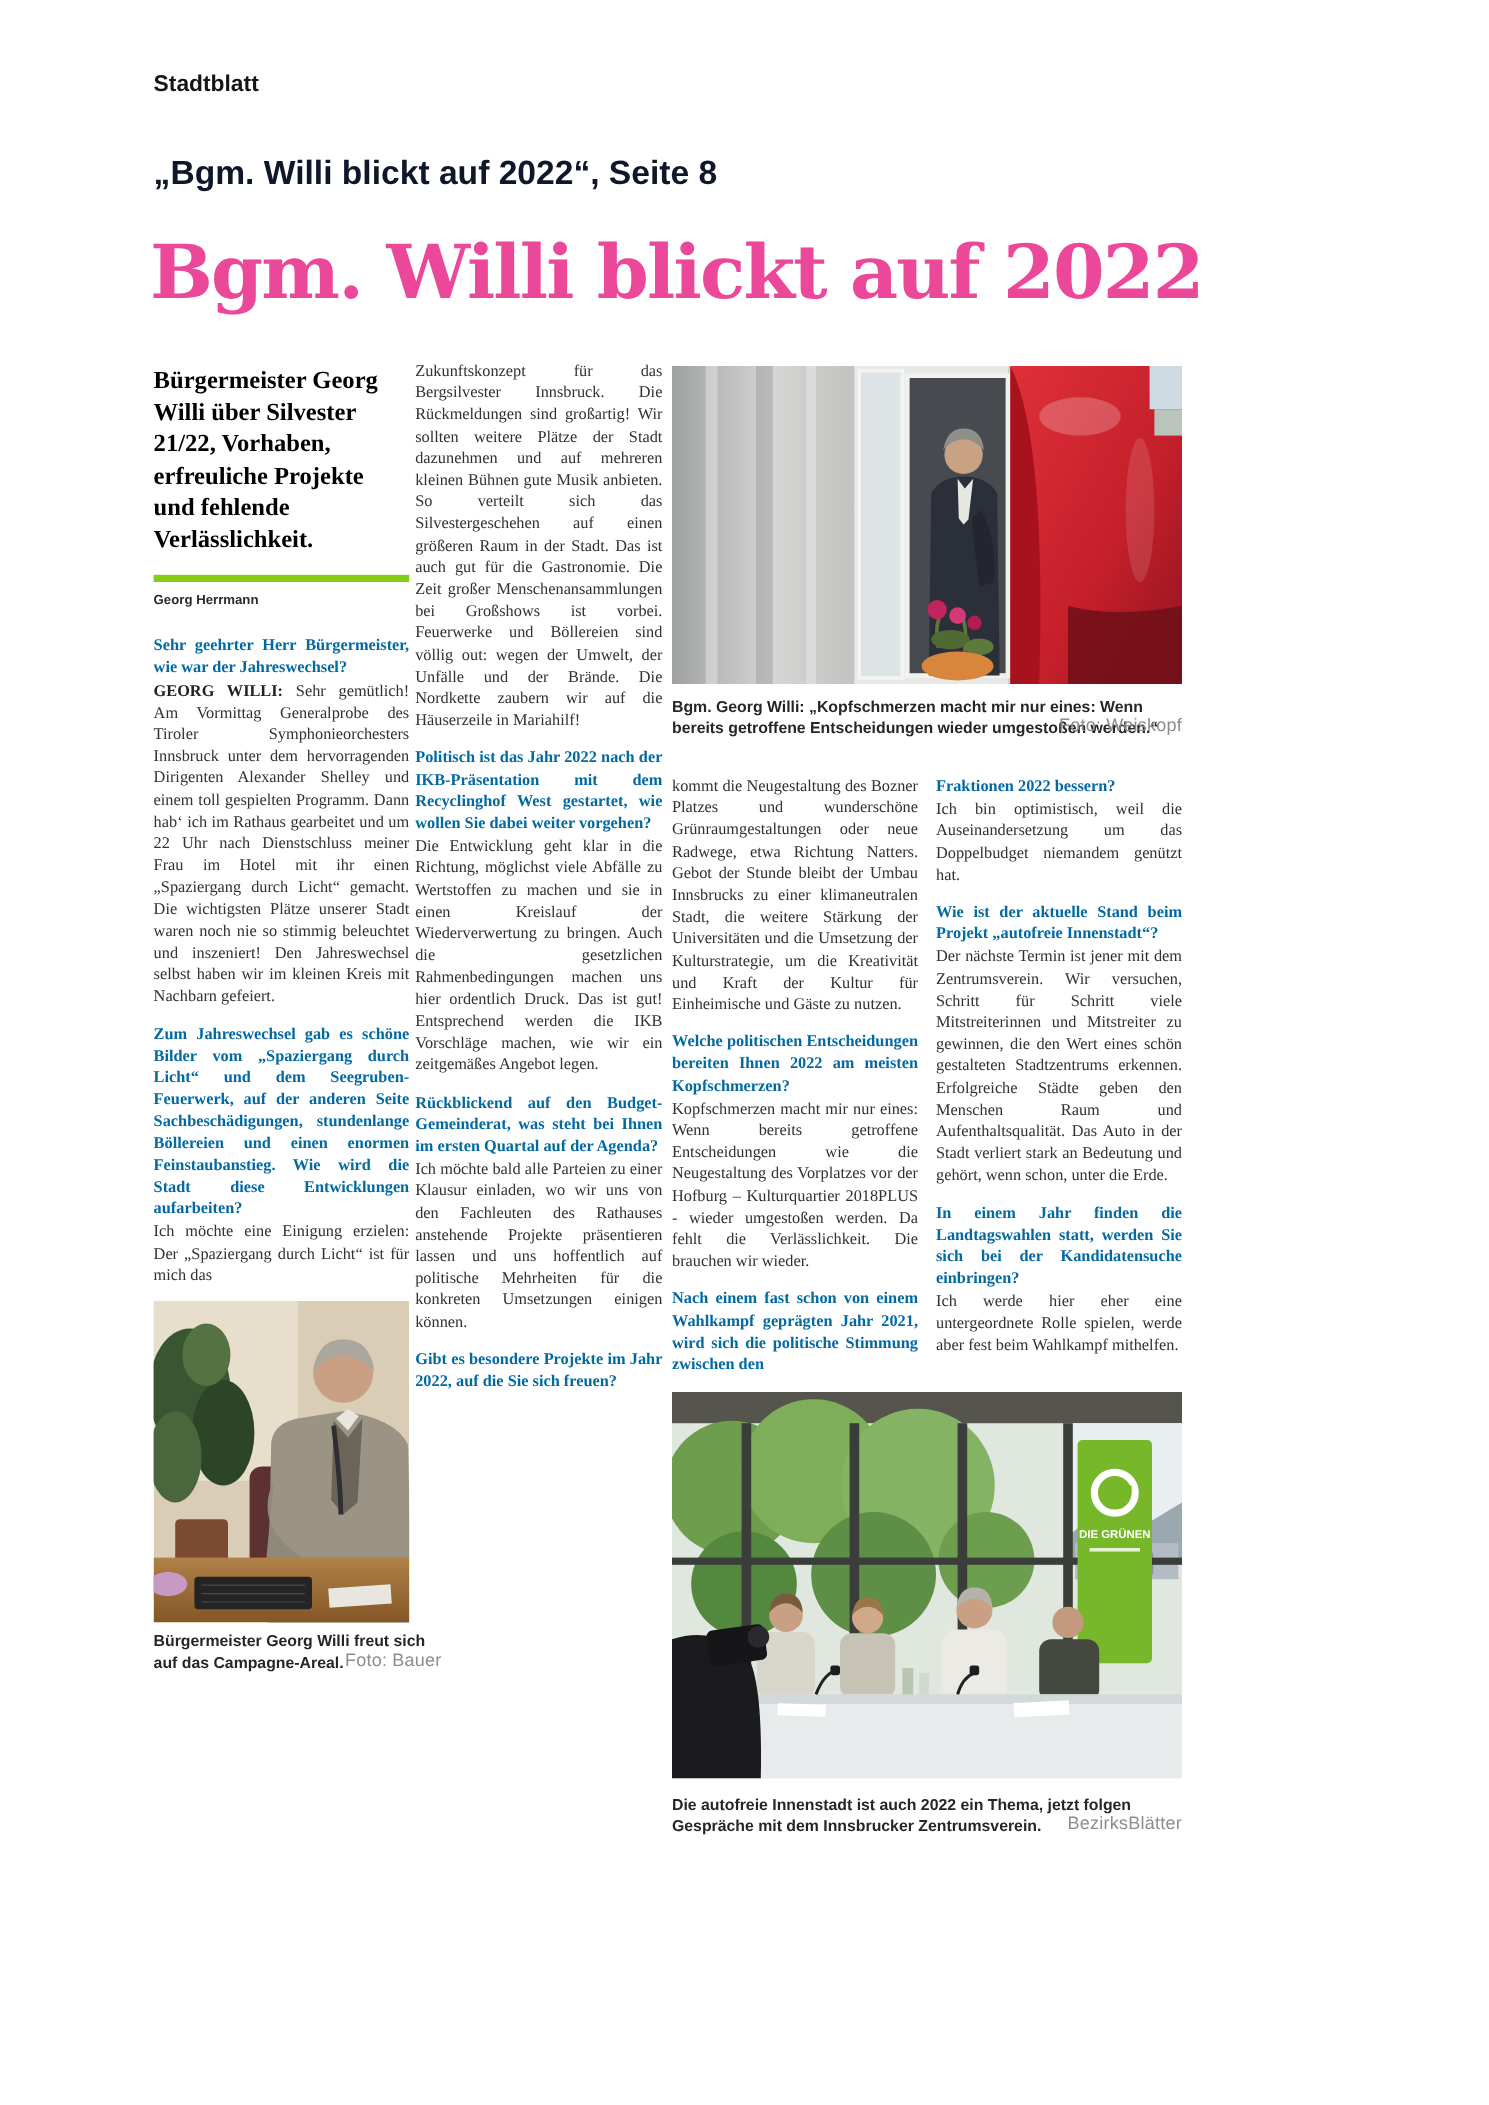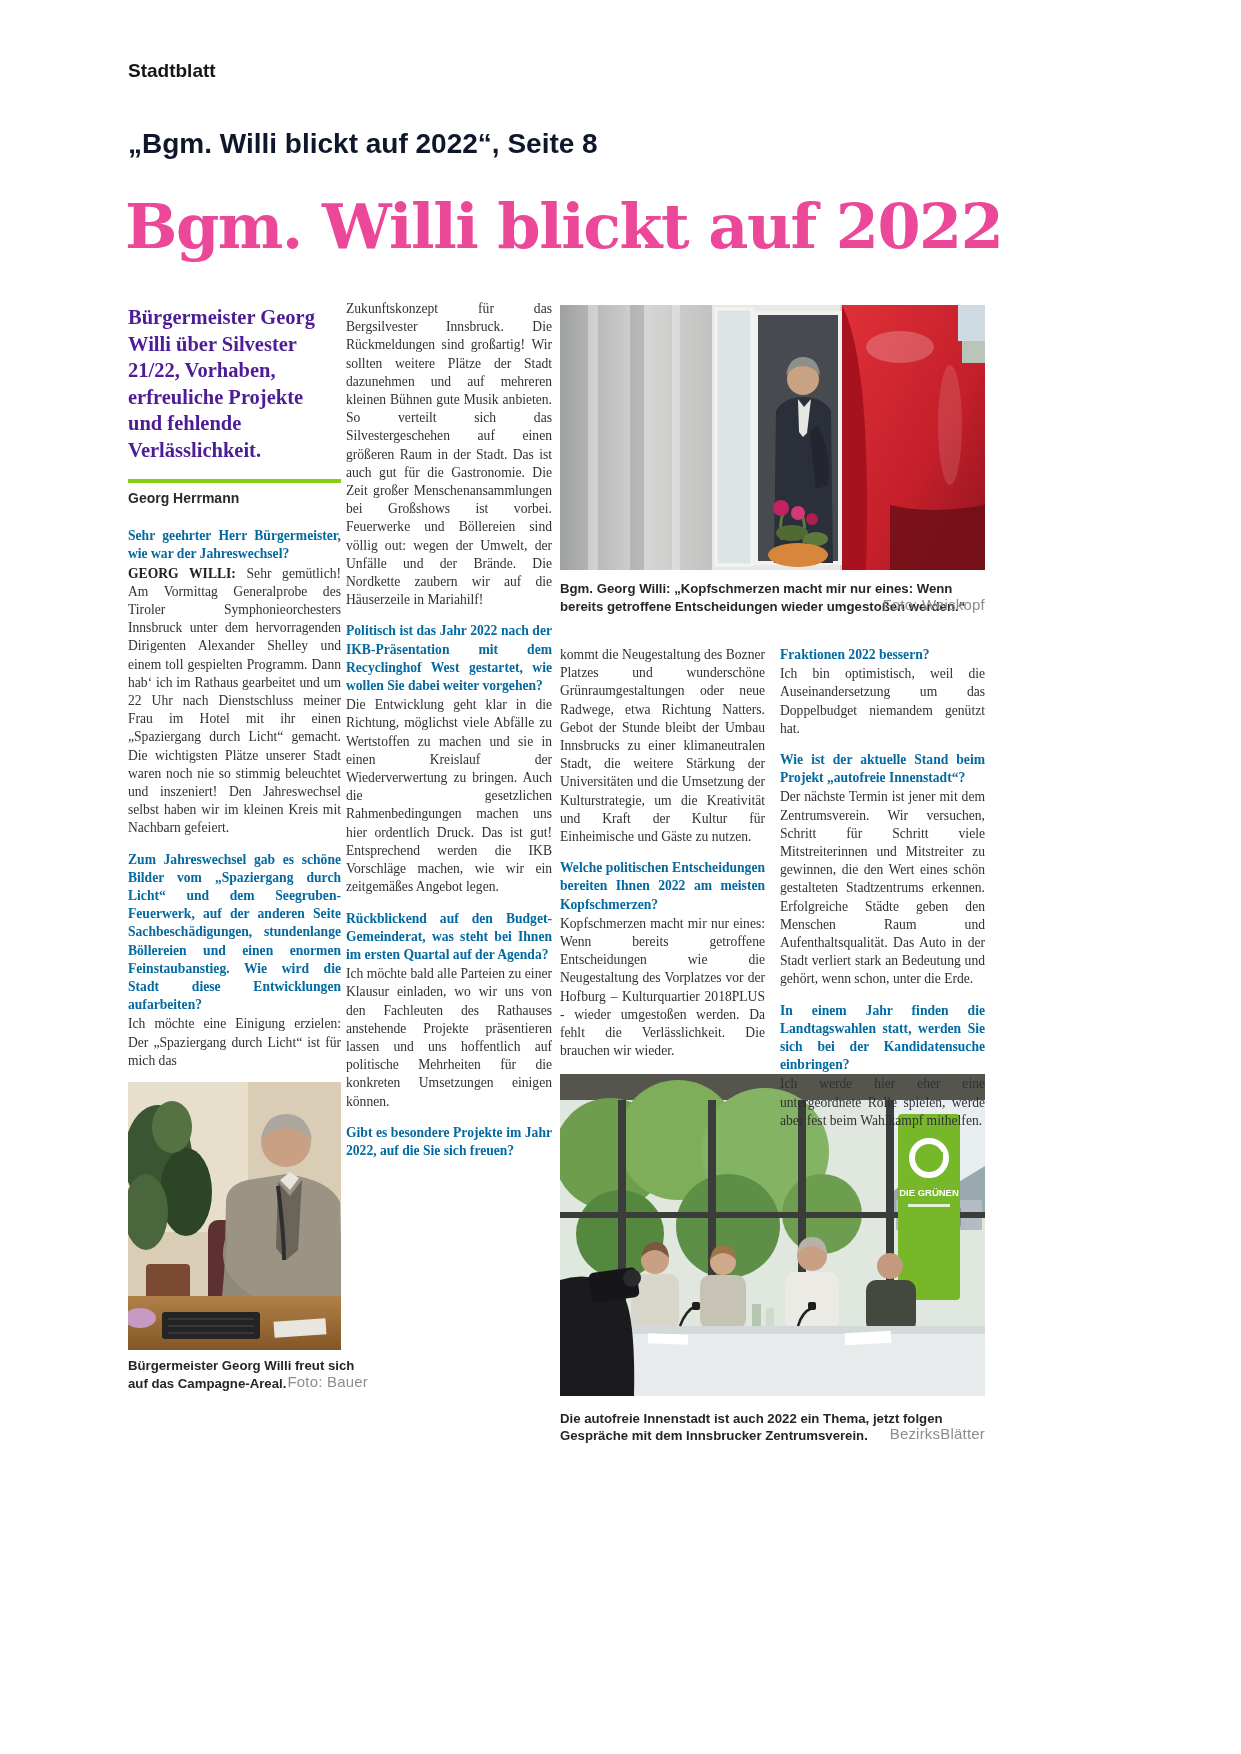--- a/index.html
+++ b/index.html
@@ -23,25 +23,25 @@
   .col {
     position:absolute; top:300px; font-size:13.6px; line-height:18.2px;
     text-align:justify; hyphens:auto; -webkit-hyphens:auto; color:#303036;
   }
   .col1 { left:128px; width:213px; }
   .col2 { left:346px; width:206px; }
   .col3 { left:560px; width:205px; padding-top:346px; }
   .col4 { left:780px; width:205px; padding-top:346px; }
   .lead {
     margin:4px 0 0 0; font-size:20.5px; line-height:26.5px; font-weight:700;
-    color:#4c1d95; text-align:left; hyphens:manual;
+    color:#000000; text-align:left; hyphens:manual;
   }
   .byline {
-    margin-top:16px; border-top:4px solid #84cc16; padding-top:6px;
-    font-family:"Liberation Sans", sans-serif; font-weight:700; font-size:14px; color:#2a2a2e;
+    margin-top:16px; border-top:6px solid #84cc16; padding-top:6px;
+    font-family:"Liberation Sans", sans-serif; font-weight:700; font-size:11px; color:#2a2a2e;
     text-align:left;
   }
   p { margin:0; }
   .q  { font-weight:700; color:#0369a1; margin-top:13px; }
   .a  { margin-top:1px; }
   .first-q { margin-top:20px; }
   .speaker { font-weight:700; color:#222226; }
   figure { margin:0; }
   .photo-inline { margin-top:12px; }
   .photo-inline svg, .photo-abs svg { display:block; }
@@ -183,20 +183,21 @@
   </figure>
   <figcaption class="caption caption-balcony">
     <span>Bgm. Georg Willi: „Kopfschmerzen macht mir nur eines: Wenn bereits getroffene Entscheidungen wieder umgestoßen werden.“</span>
     <span class="credit">Foto: Weiskopf</span>
   </figcaption>
 
   <div class="col col3">
     <p>kommt die Neugestaltung des Bozner Platzes und wunderschöne Grünraumgestaltungen oder neue Radwege, etwa Richtung Natters. Gebot der Stunde bleibt der Umbau Innsbrucks zu einer klimaneutralen Stadt, die weitere Stärkung der Universitäten und die Umsetzung der Kulturstrategie, um die Kreativität und Kraft der Kultur für Einheimische und Gäste zu nutzen.</p>
     <p class="q">Welche politischen Entscheidungen bereiten Ihnen 2022 am meisten Kopfschmerzen?</p>
     <p class="a">Kopfschmerzen macht mir nur eines: Wenn bereits getroffene Entscheidungen wie die Neugestaltung des Vorplatzes vor der Hofburg – Kulturquartier 2018PLUS - wieder umgestoßen werden. Da fehlt die Verlässlichkeit. Die brauchen wir wieder.</p>
+    <p class="q">Nach einem fast schon von einem Wahlkampf geprägten Jahr 2021, wird sich die politische Stimmung zwischen den</p>
 
     <figure class="photo-press-wrap">
       <svg width="425" height="322" viewBox="0 0 425 322" xmlns="http://www.w3.org/2000/svg">
         <rect width="425" height="322" fill="#dfe7df"></rect>
         <rect x="0" y="0" width="425" height="26" fill="#55554e"></rect>
         <rect x="330" y="26" width="95" height="115" fill="#e9eef1"></rect>
         <polygon points="330,120 360,96 392,112 425,92 425,140 330,140" fill="#9aa8b0"></polygon>
         <rect x="336" y="126" width="86" height="30" fill="#b3bcc2"></rect>
         <g fill="#8b949a">
             <rect x="342" y="130" width="8" height="22"></rect>

